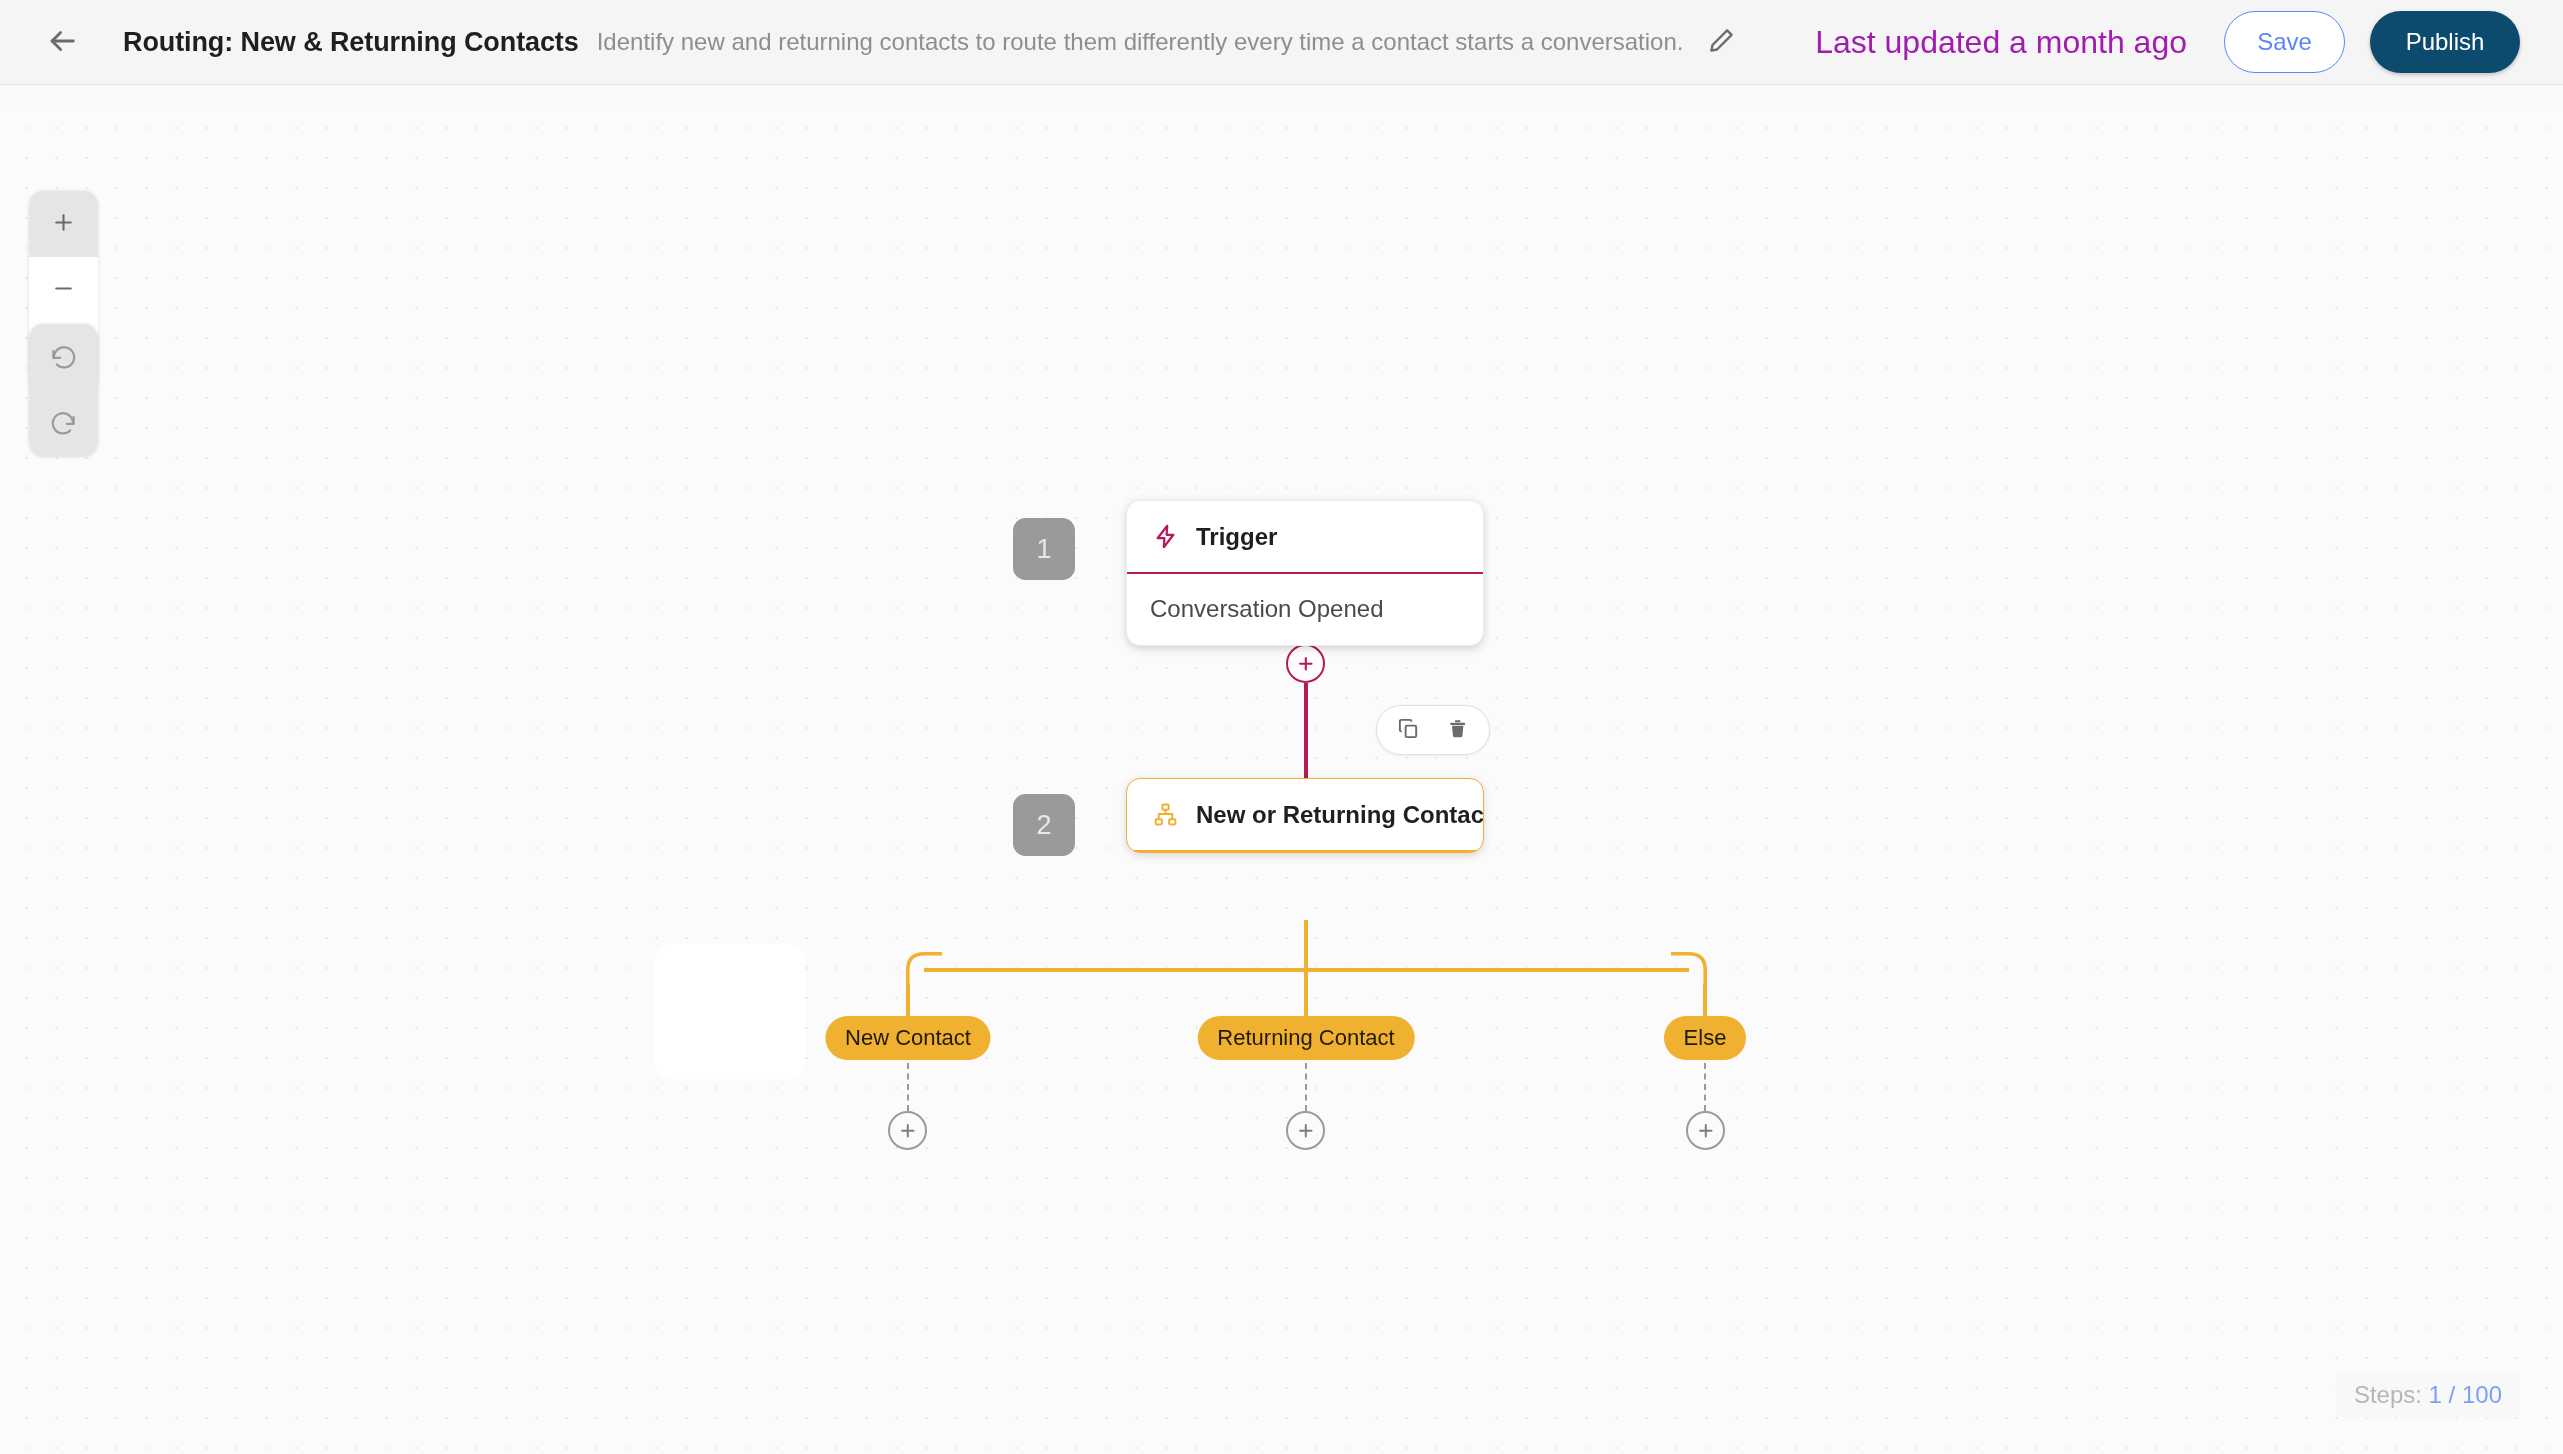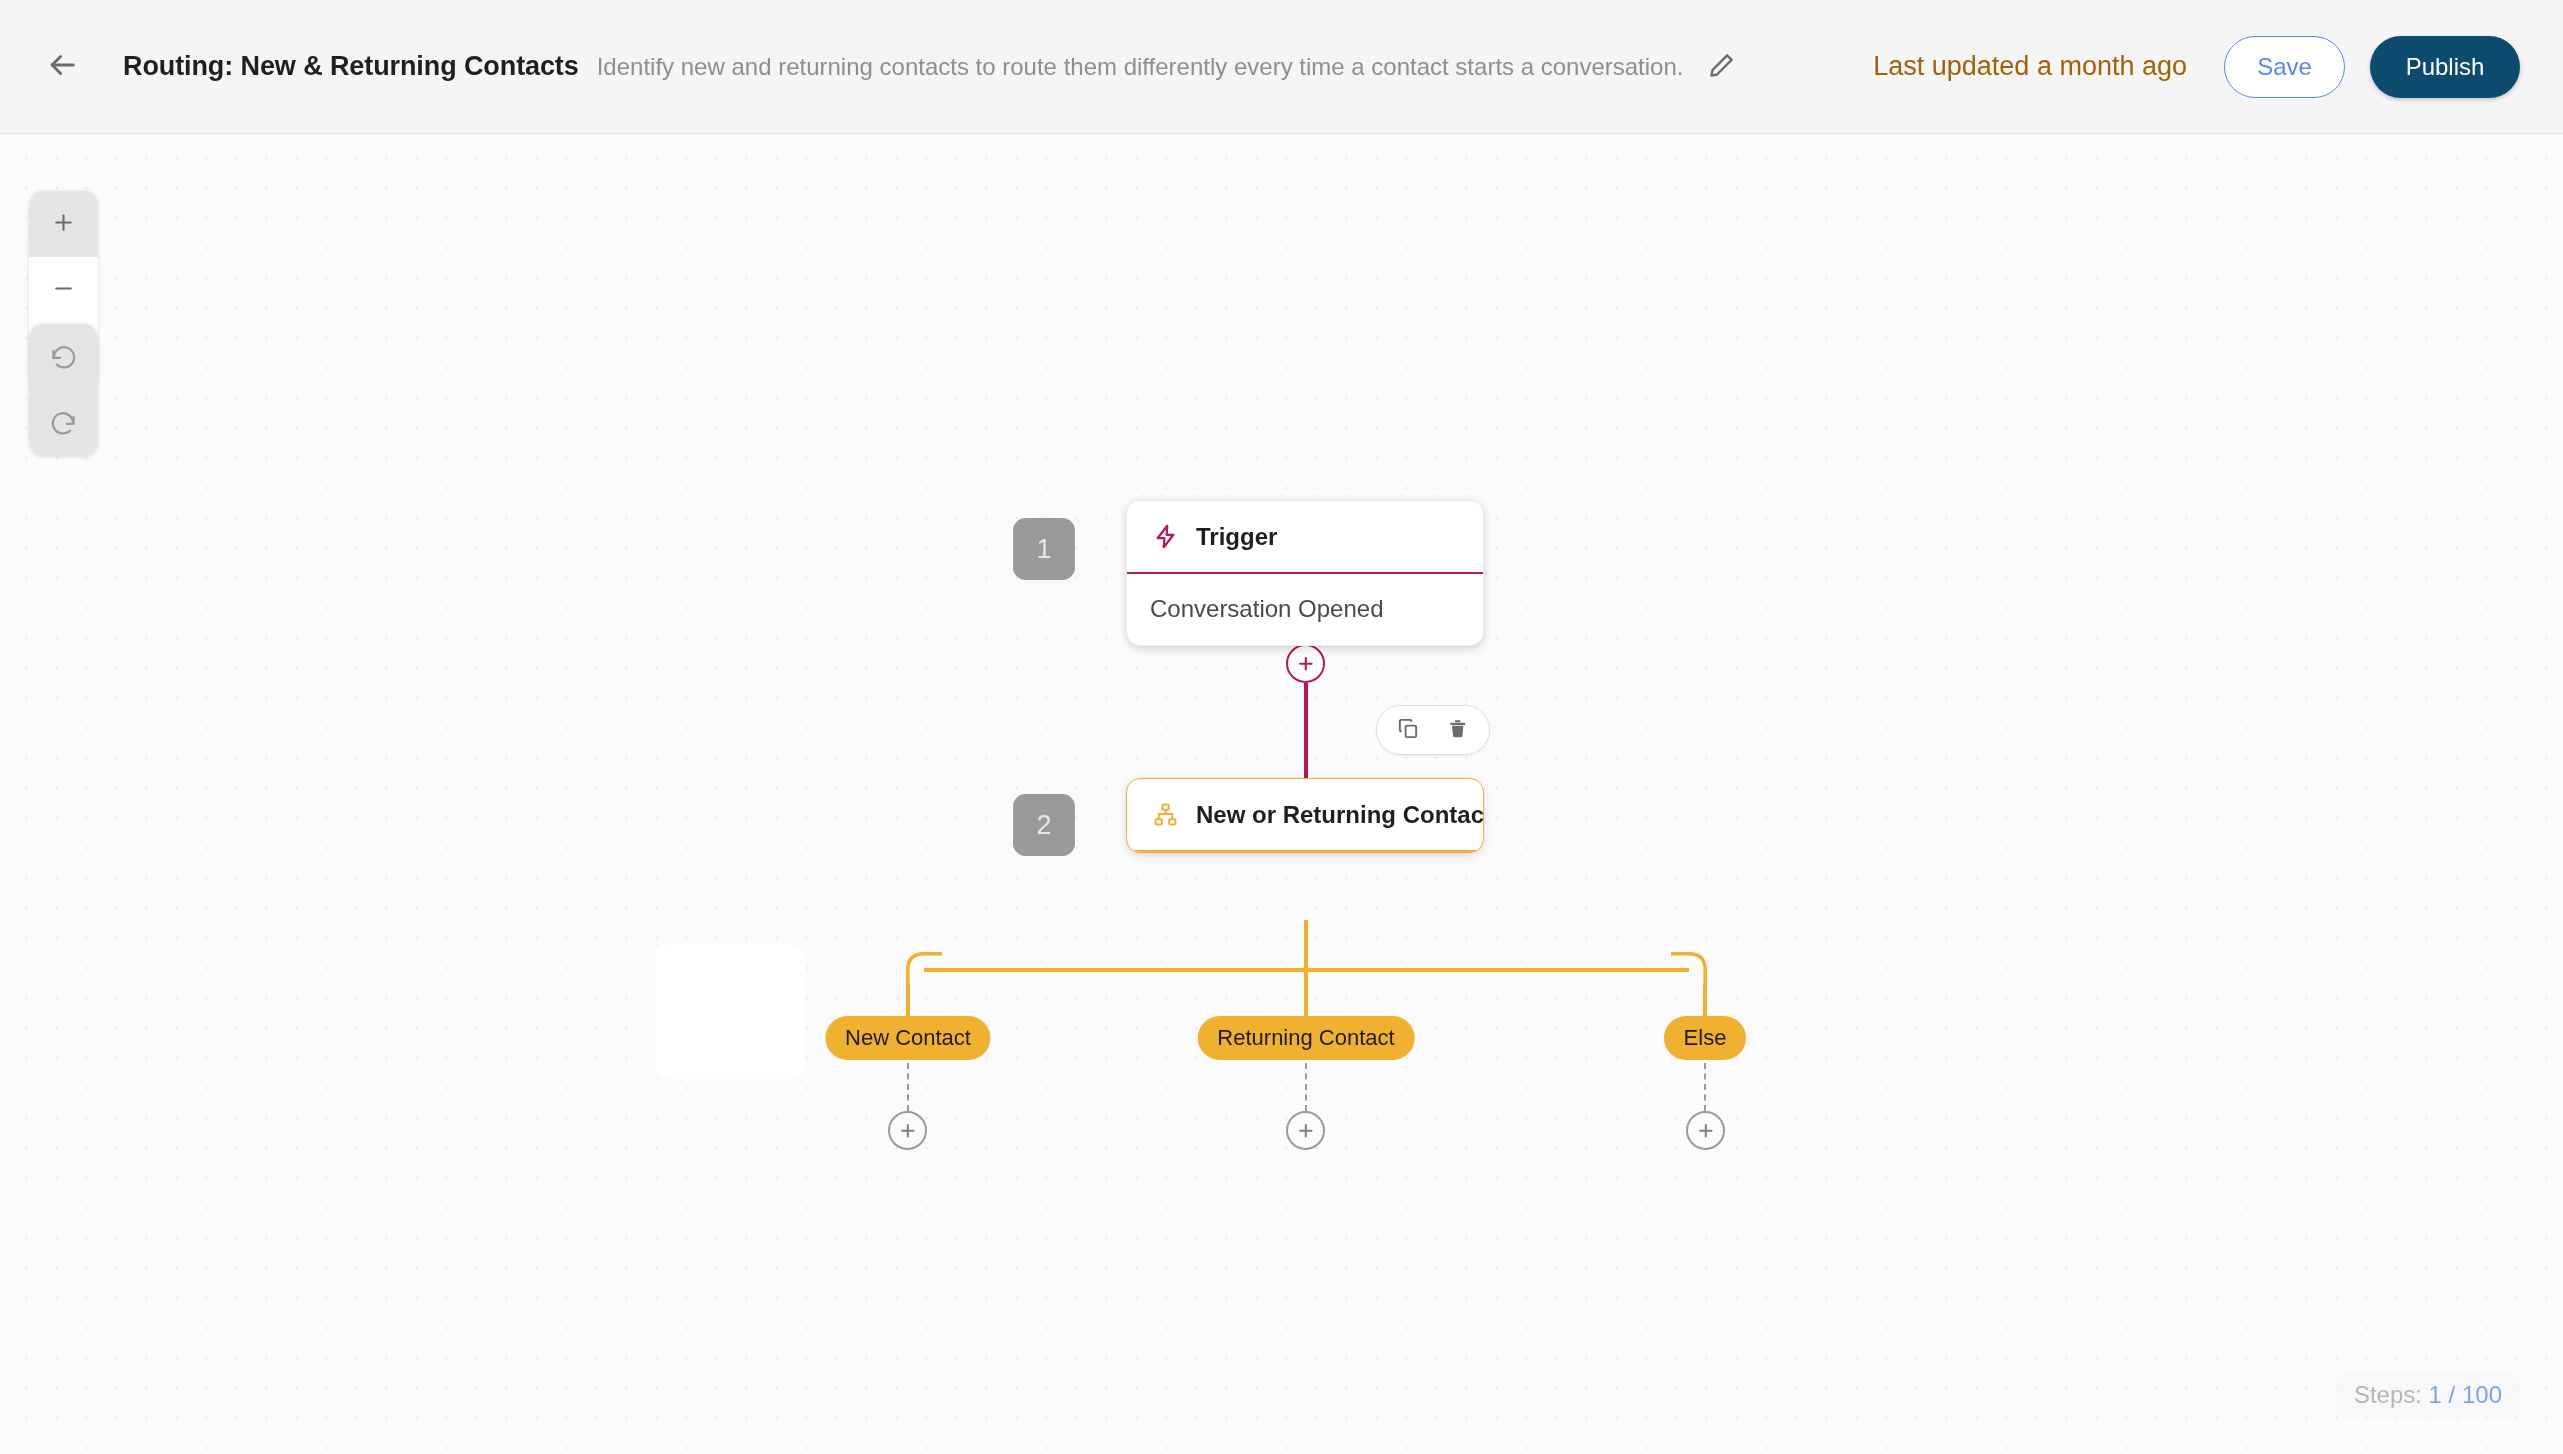--- a/index.html
+++ b/index.html
@@ -6,21 +6,21 @@
   html, body {
     width: 2563px; height: 1454px;
     font-family: "Liberation Sans", sans-serif;
     overflow: hidden;
     background: #fafafa;
   }
 
   
   .header {
     position: absolute; top: 0; left: 0;
-    width: 2563px; height: 134px;
+    width: 2563px; height: 85px;
     background: #f5f5f5;
     border-bottom: 0.9px solid #e3e3e3;
     display: flex; align-items: center;
     z-index: 40;
   }
   .back-btn {
     width: 55px; height: 55px; margin-left: 34px;
     display: flex; align-items: center; justify-content: center;
     border-radius: 50%; cursor: pointer; background: transparent;
   }
@@ -35,21 +35,21 @@
   .edit-btn {
     width: 48px; height: 48px; margin-left: 14.2px;
     display: flex; align-items: center; justify-content: center;
     border-radius: 50%; cursor: pointer;
   }
   .hdr-right {
     margin-left: auto; display: flex; align-items: center;
     margin-right: 43px; gap: 0;
   }
   .hdr-updated {
-    font-size: 27px; color: #a16207; white-space: nowrap;
+    font-size: 32px; color: #a21caf; white-space: nowrap;
     margin-right: 37px;
   }
   .btn-save {
     min-width: 121px; height: 62px; border-radius: 31px;
     border: 1.8px solid #5b86f5; background: #ffffff;
     color: #5b86f5; font-size: 24px; font-family: inherit;
     display: flex; align-items: center; justify-content: center;
     cursor: pointer; padding: 10px 25px; margin-right: 25px;
   }
   .btn-publish {

